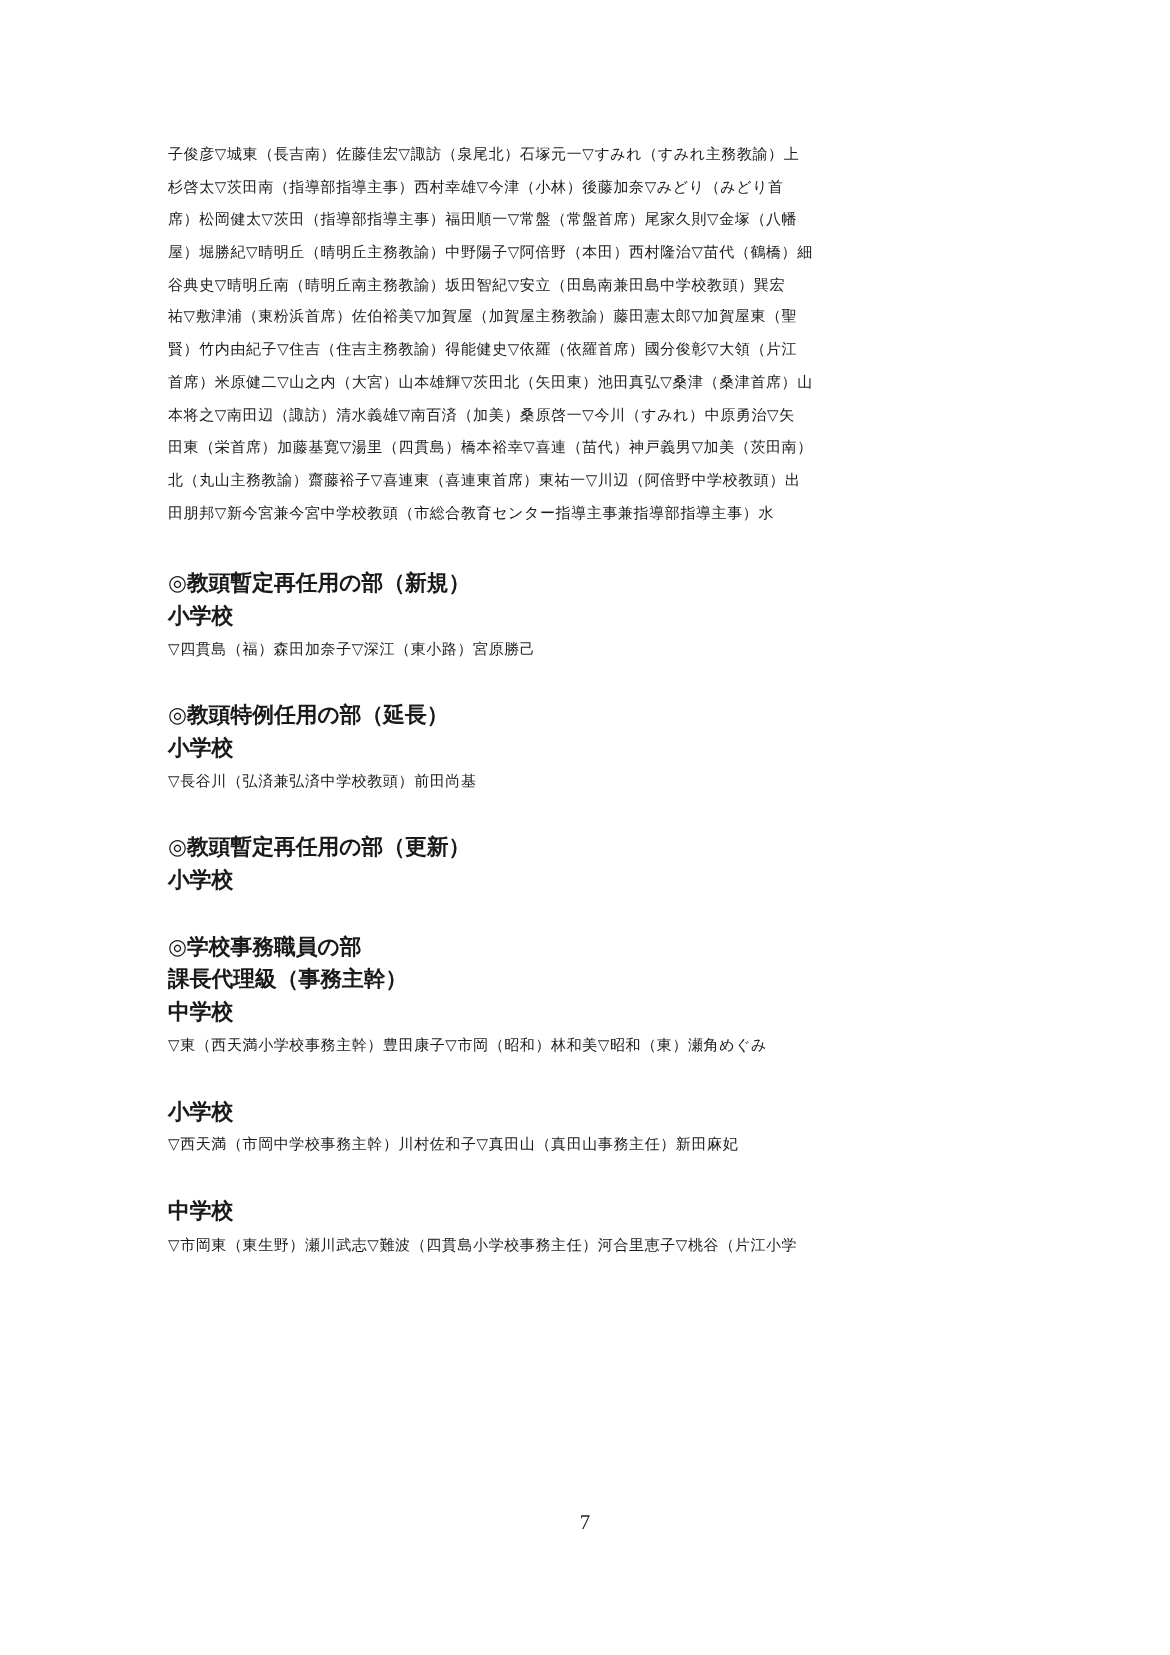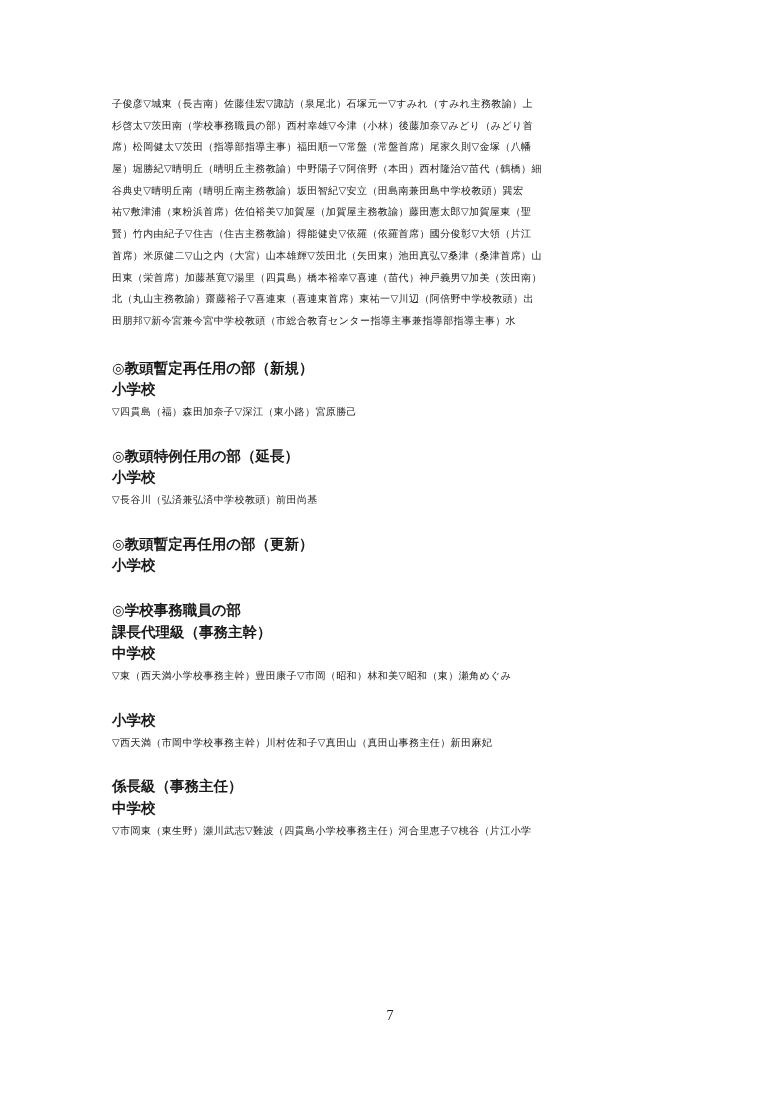--- a/index.html
+++ b/index.html
@@ -13,27 +13,28 @@
   .gap { height:21.7px; }
   .pagenum { position:absolute; left:0; width:780px; top:1008px; text-align:center;
              font-size:14px; font-family:"Liberation Serif","DejaVu Serif",serif; }
 </style>
 </head>
 <body>
 
 <div class="page">
   <div>
     <div class="line">子俊彦▽城東（長吉南）佐藤佳宏▽諏訪（泉尾北）石塚元一▽すみれ（すみれ主務教諭）上</div>
-    <div class="line">杉啓太▽茨田南（学校事務職員の部）西村幸雄▽今津（小林）後藤加奈▽みどり（みどり首</div>
+    <div class="line">杉啓太▽茨田南（指導部指導主事）西村幸雄▽今津（小林）後藤加奈▽みどり（みどり首</div>
     <div class="line">席）松岡健太▽茨田（指導部指導主事）福田順一▽常盤（常盤首席）尾家久則▽金塚（八幡</div>
     <div class="line">屋）堀勝紀▽晴明丘（晴明丘主務教諭）中野陽子▽阿倍野（本田）西村隆治▽苗代（鶴橋）細</div>
     <div class="line">谷典史▽晴明丘南（晴明丘南主務教諭）坂田智紀▽安立（田島南兼田島中学校教頭）巽宏</div>
     <div class="line">祐▽敷津浦（東粉浜首席）佐伯裕美▽加賀屋（加賀屋主務教諭）藤田憲太郎▽加賀屋東（聖</div>
     <div class="line">賢）竹内由紀子▽住吉（住吉主務教諭）得能健史▽依羅（依羅首席）國分俊彰▽大領（片江</div>
     <div class="line">首席）米原健二▽山之内（大宮）山本雄輝▽茨田北（矢田東）池田真弘▽桑津（桑津首席）山</div>
+    <div class="line">本将之▽南田辺（諏訪）清水義雄▽南百済（加美）桑原啓一▽今川（すみれ）中原勇治▽矢</div>
     <div class="line">田東（栄首席）加藤基寛▽湯里（四貫島）橋本裕幸▽喜連（苗代）神戸義男▽加美（茨田南）</div>
     <div class="line">北（丸山主務教諭）齋藤裕子▽喜連東（喜連東首席）東祐一▽川辺（阿倍野中学校教頭）出</div>
     <div class="line">田朋邦▽新今宮兼今宮中学校教頭（市総合教育センター指導主事兼指導部指導主事）水</div>
   </div>
 
   <div class="gap" style="height:26px"></div>
 
   <div>
     <div class="line bold">◎教頭暫定再任用の部（新規）</div>
     <div class="line bold">小学校</div>
@@ -59,19 +60,18 @@
 
   <div>
     <div class="line bold">◎学校事務職員の部</div>
     <div class="line bold">課長代理級（事務主幹）</div>
     <div class="line bold">中学校</div>
     <div class="line">▽東（西天満小学校事務主幹）豊田康子▽市岡（昭和）林和美▽昭和（東）瀬角めぐみ</div>
     <div class="gap" style="height:23px"></div>
     <div class="line bold">小学校</div>
     <div class="line">▽西天満（市岡中学校事務主幹）川村佐和子▽真田山（真田山事務主任）新田麻妃</div>
     <div class="gap" style="height:23px"></div>
-    <div class="line bold">係長級（事務主任）</div>
     <div class="line bold">中学校</div>
     <div class="line">▽市岡東（東生野）瀬川武志▽難波（四貫島小学校事務主任）河合里恵子▽桃谷（片江小学</div>
   </div>
 </div>
 
 <div class="pagenum">7</div>
 
 </body></html>

